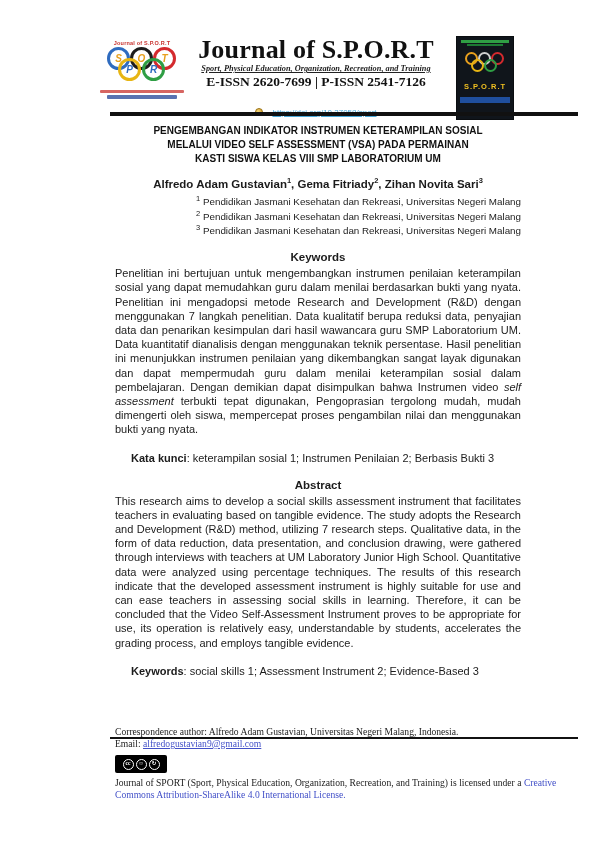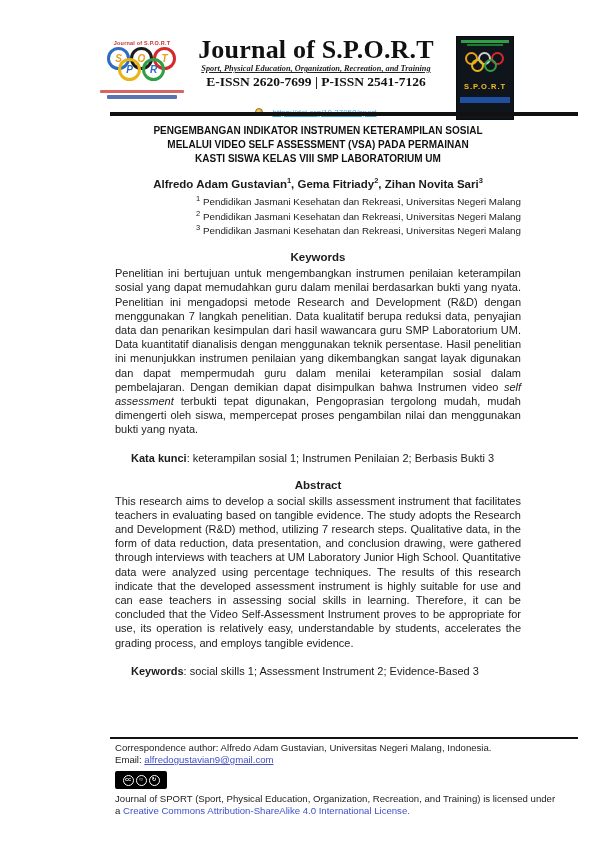--- a/index.html
+++ b/index.html
@@ -54,21 +54,21 @@
   .authors sup, .affil sup { font-size:7.5px; }
   .affiliations { margin-top:2px; text-align:right; font-size:9.8px; line-height:11.5px; color:#222; }
   .section-heading { margin:14px 0 0 0; text-align:center; font-size:11.5px; font-weight:bold; line-height:13px; }
   .abstract { margin:2px 0 0 0; font-size:11px; line-height:14.2px; text-align:justify; }
   .abstract .italic { font-style:italic; }
   .kv-line { margin:14px 0 0 16px; font-size:11px; line-height:14px; text-align:left; }
   .kv-line b { font-weight:bold; }
 
   
   .footer-rule { position:absolute; top:737px; left:110px; width:468px; height:1.6px; background:#111; }
-  .footer { position:absolute; top:742px; left:115px; width:445px; font-size:9.6px; line-height:12px; color:#222; }
+  .footer { position:absolute; top:726px; left:115px; width:445px; font-size:9.6px; line-height:12px; color:#222;font-family:Liberation Serif, serif; }
   .email-link { color:#4250c8; text-decoration:underline; }
   .cc-badge { margin-top:5px; width:52px; height:18px; background:#000; border-radius:2px; display:flex; align-items:center; justify-content:center; gap:2px; }
   .cc-circle { width:11px; height:11px; border-radius:50%; border:1.4px solid #fff; box-sizing:border-box; color:#fff; font-size:5.5px; font-weight:bold; display:flex; align-items:center; justify-content:center; line-height:1; }
   .license { margin-top:4px; }
   .license-link { color:#4250c8; text-decoration:none; }
 </style>
 </head>
 <body>
 
 <div class="page">

